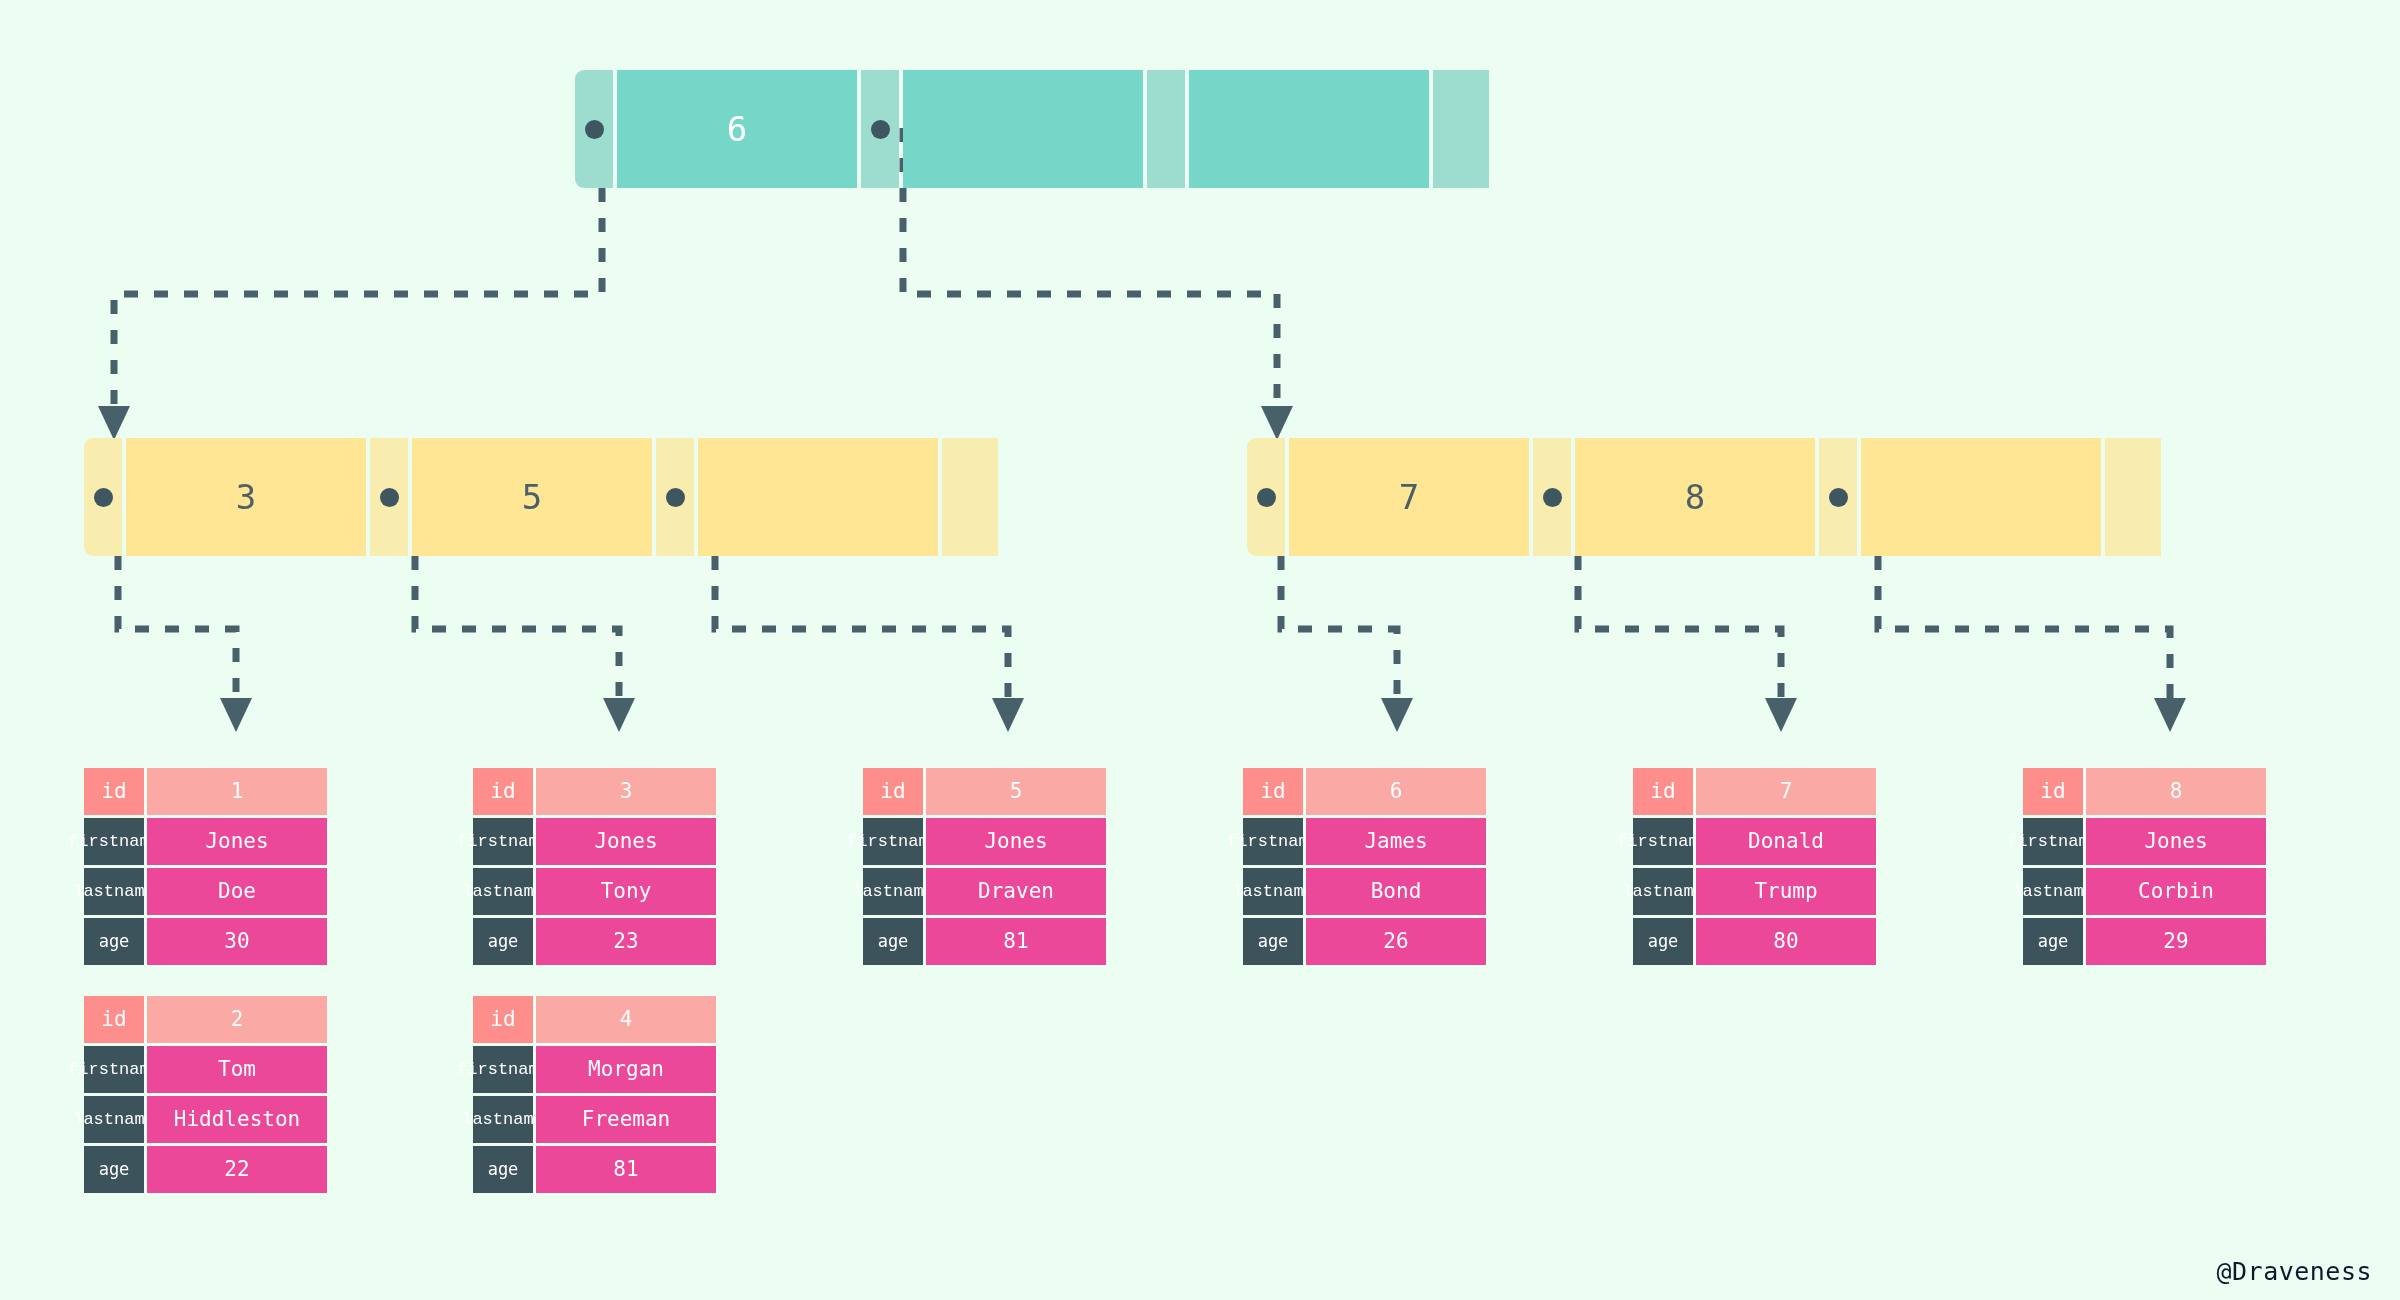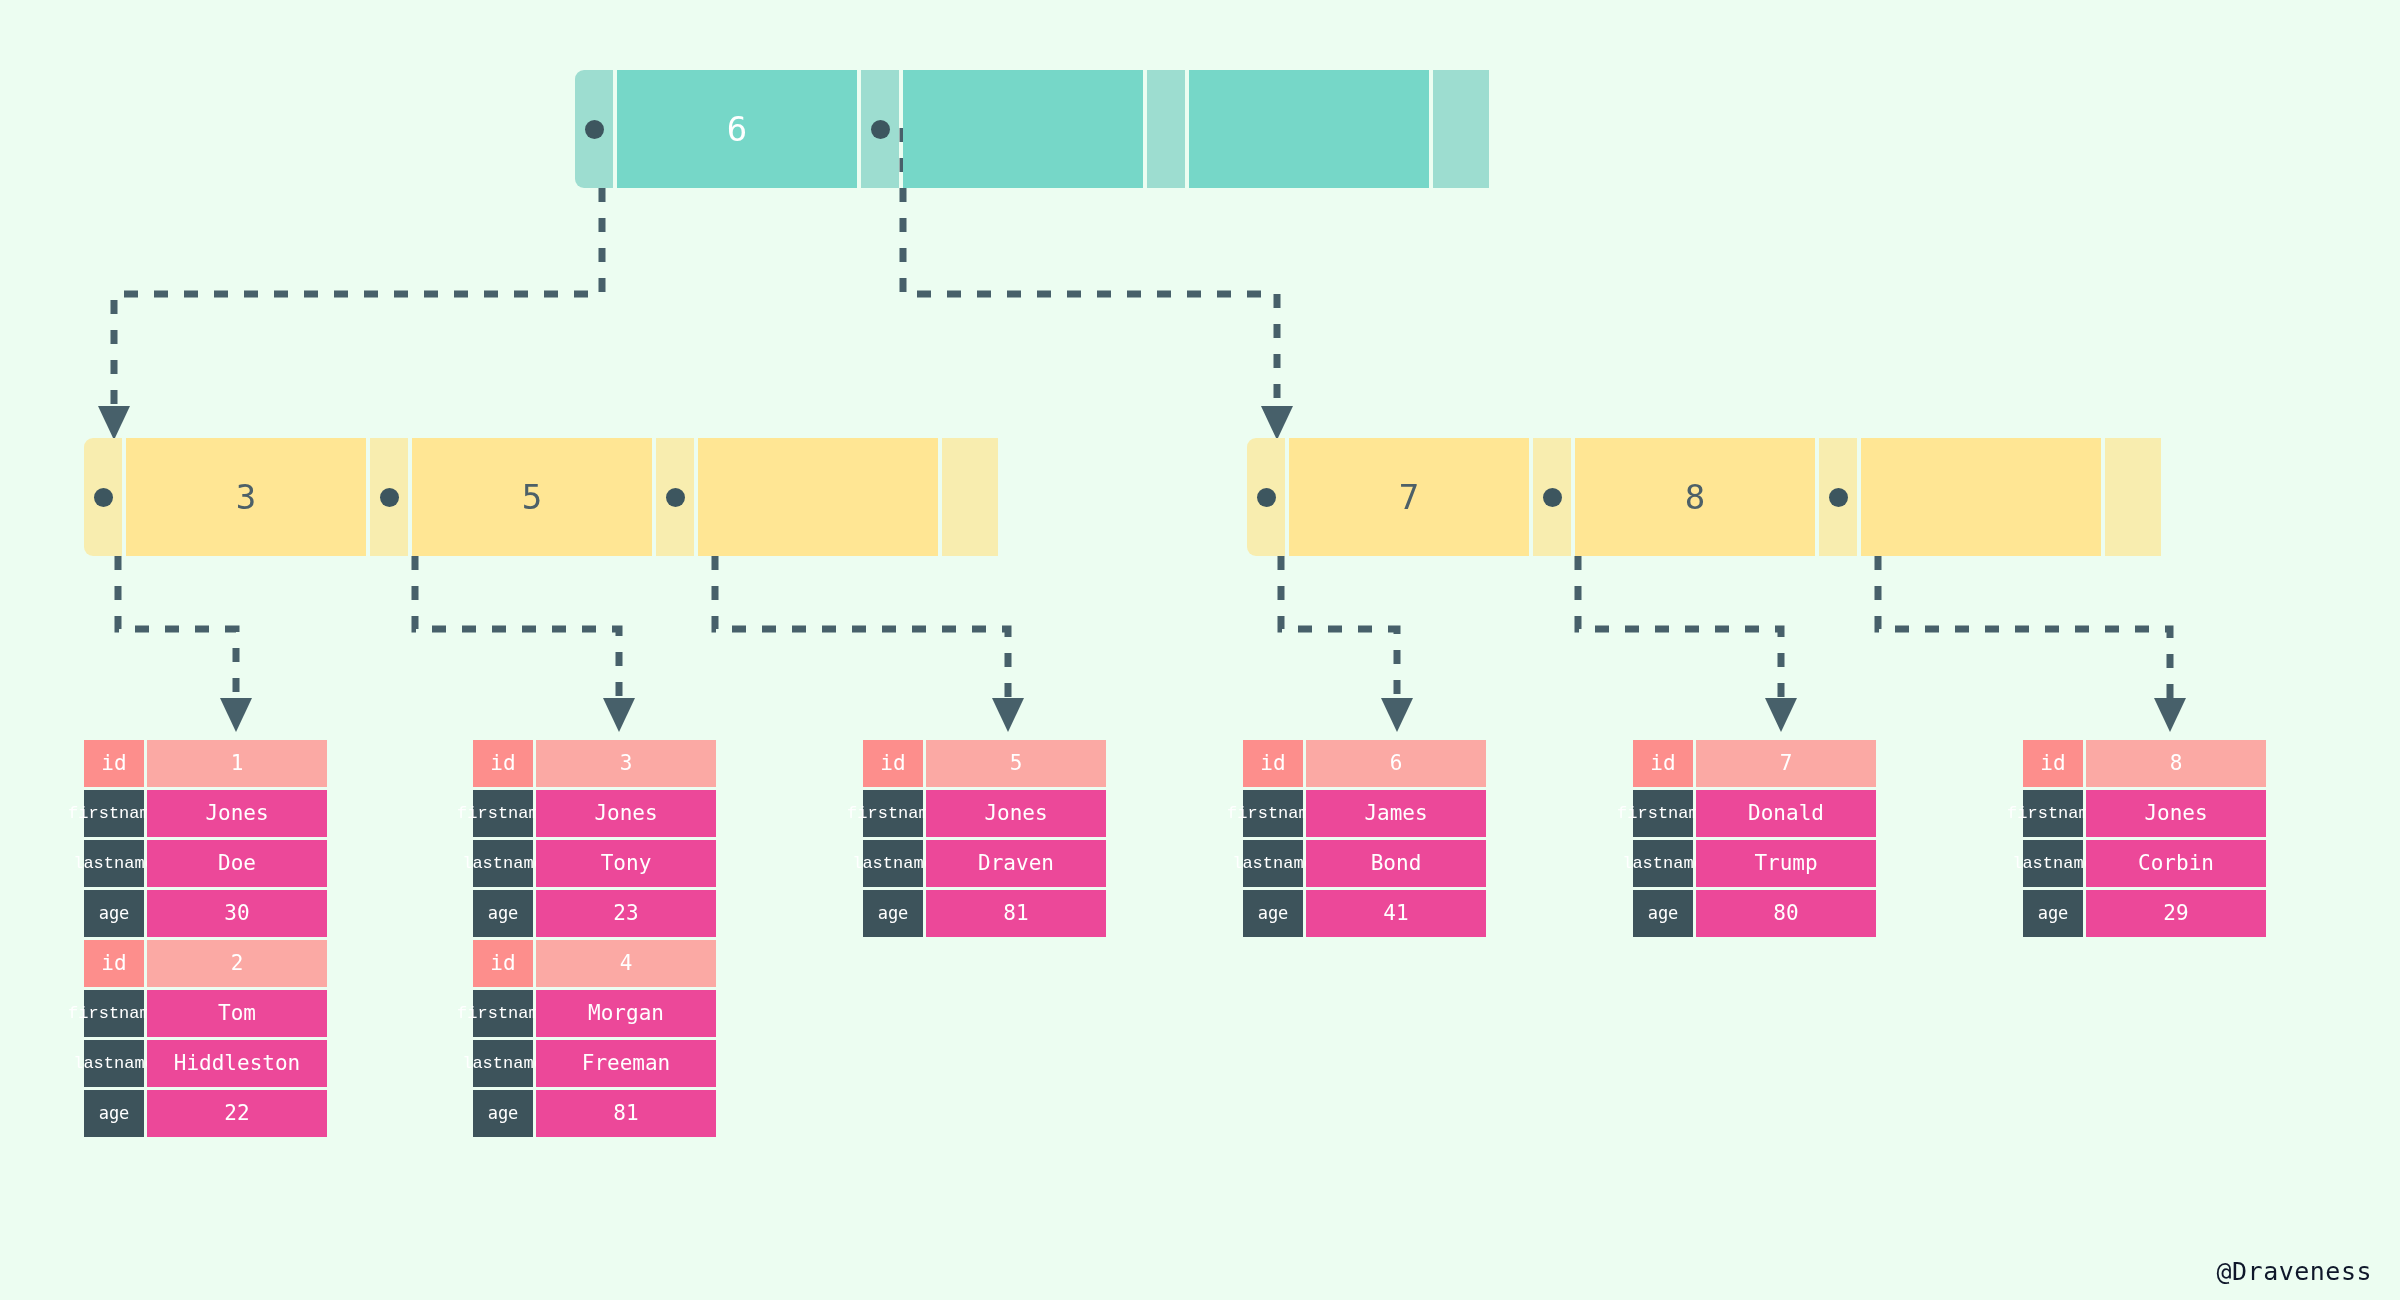--- a/index.html
+++ b/index.html
@@ -74,21 +74,21 @@
   .node-internal .cell-key { color: #4d6068; }
 
   
   .leaf {
     position: absolute;
     width: 243px;
     display: flex;
     flex-direction: column;
     gap: 3px;
   }
-  .rec { display: flex; flex-direction: column; gap: 3px; }
+  .rec { display: flex; flex-direction: column; gap: 3px; margin-top: 28px; }
   .row {
     display: flex;
     gap: 3px;
     height: 47px;
   }
   .row .k, .row .v {
     display: flex;
     align-items: center;
     justify-content: center;
     color: #ffffff;
@@ -341,21 +341,21 @@
           </div>
           <div class="row">
             <div class="k">
               <span class="kw">last</span>
               <span class="kw">name</span>
             </div>
             <div class="v">Bond</div>
           </div>
           <div class="row">
             <div class="k">age</div>
-            <div class="v">41</div>
+            <div class="v">26</div>
           </div>
         </div>
       </div>
       <div class="leaf" style="left: 1633px; top: 740px;">
         <div class="rec">
           <div class="row id">
             <div class="k">id</div>
             <div class="v">7</div>
           </div>
           <div class="row">

